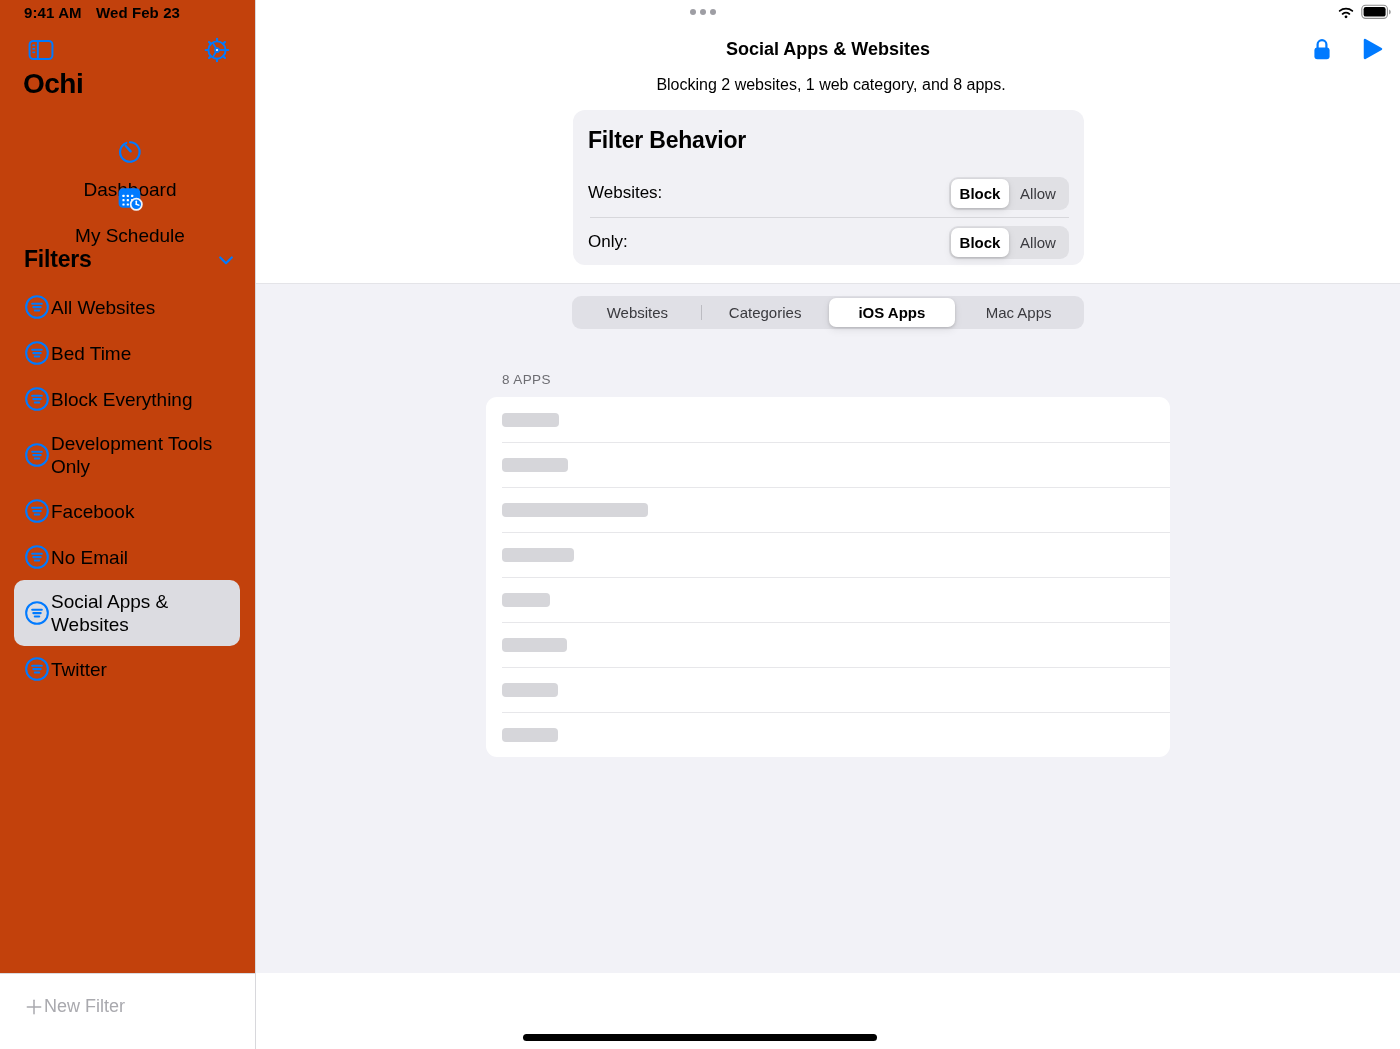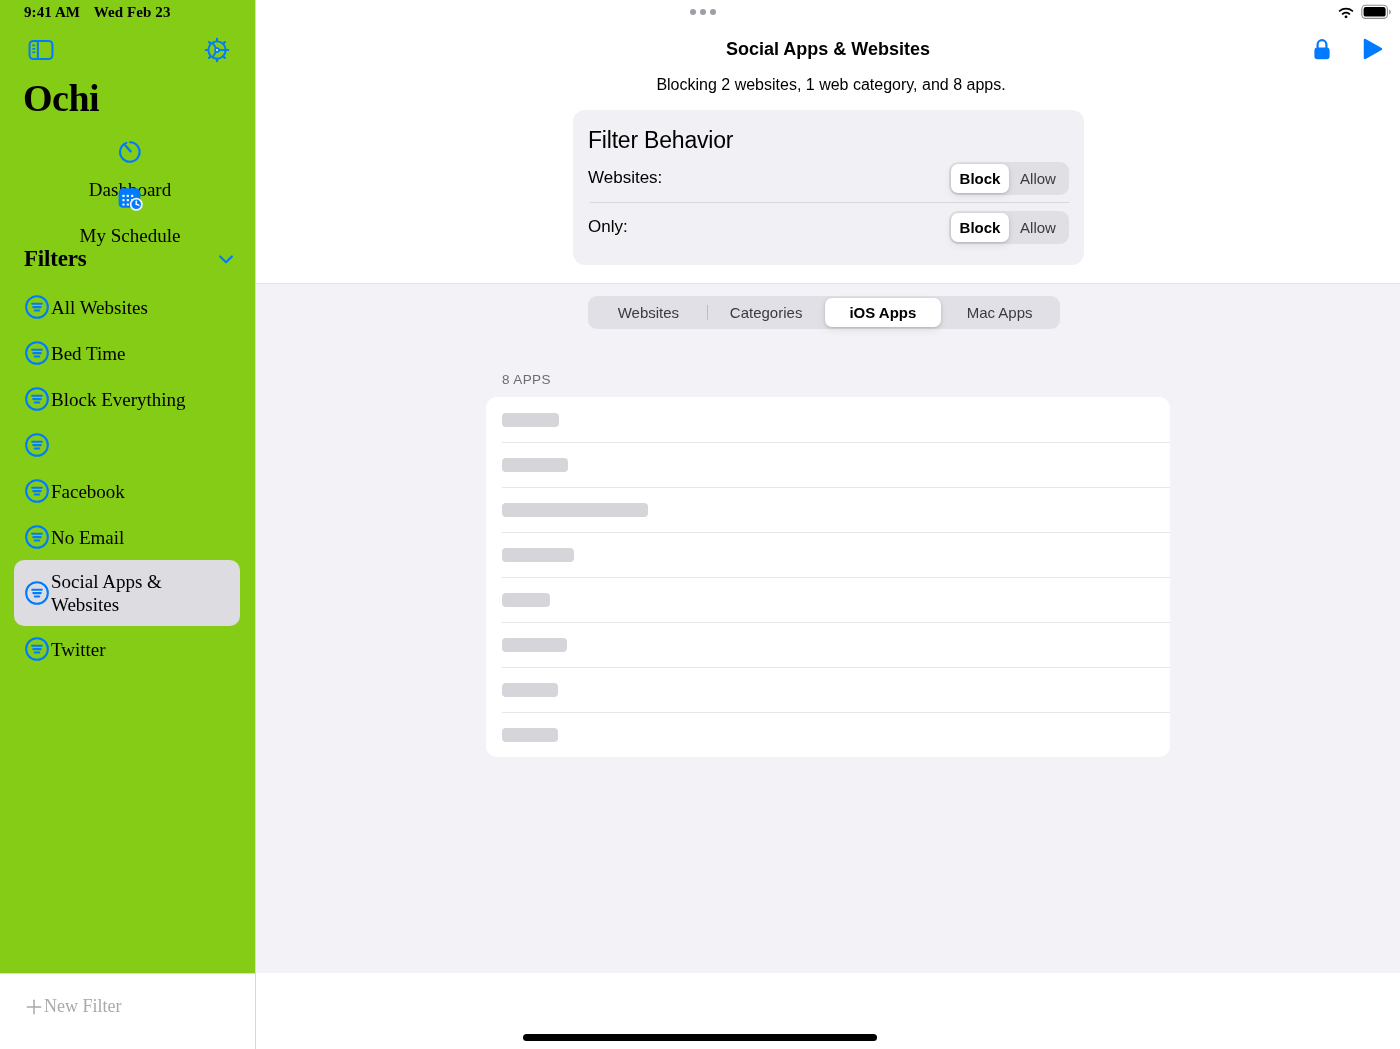--- a/index.html
+++ b/index.html
@@ -2,28 +2,28 @@
 <html><head>
 <meta charset="utf-8">
 <style>
   * { margin:0; padding:0; box-sizing:border-box; }
   html,body { width:1400px; height:1049px; overflow:hidden; }
   body { font-family:"Liberation Sans","DejaVu Sans",sans-serif; background:#fff; color:#000; }
   .screen { position:relative; width:1400px; height:1049px; background:#fff; overflow:hidden; }
 
   
   .sidebar { position:absolute; left:0; top:0; width:256px; height:1049px;
-             background:#84cc16; border-right:1px solid #d8d8dc;font-family:Liberation Serif, serif; }
+             background:#c2410c; border-right:1px solid #d8d8dc; }
   .status-left { position:absolute; left:24px; top:4px; font-size:15px; font-weight:700; letter-spacing:.1px; }
   .status-left span { margin-right:10px; }
   .sidebar-toolbar { position:absolute; left:0; top:36px; width:256px; height:28px; }
   .icon-btn { position:absolute; width:28px; height:28px; cursor:pointer; }
   .toggle-btn { left:27px; top:0; }
   .gear-btn { left:203px; top:0; }
-  .app-title { position:absolute; left:23px; top:76px; font-size:38px; font-weight:800; letter-spacing:-0.5px; }
+  .app-title { position:absolute; left:23px; top:68px; font-size:28px; font-weight:800; letter-spacing:-0.5px; }
 
   .nav-row { position:absolute; left:24px; width:212px; display:flex; align-items:center; gap:14px; cursor:pointer;flex-direction:column; }
   .nav-row .lbl { font-size:19px; }
   .nav-dashboard { top:139px; }
   .nav-schedule { top:185px; }
 
   .filters-header { position:absolute; left:24px; top:246px; width:212px; display:flex; align-items:center; }
   .filters-header .h { font-size:23px; font-weight:800; letter-spacing:-0.2px; }
   .filters-header .chev { margin-left:auto; }
 
@@ -45,37 +45,37 @@
   .status-right { position:absolute; right:8px; top:3px; display:flex; align-items:center; gap:5px; }
 
   .main-title { position:absolute; left:0; top:39px; width:1144px; text-align:center;
                 font-size:18px; font-weight:700; }
   .main-subtitle { position:absolute; left:3px; top:76px; width:1144px; text-align:center; font-size:16px; }
   .nav-actions { position:absolute; right:12px; top:36px; display:flex; gap:22px; align-items:center; }
   .nav-actions .icon-btn { position:relative; }
 
   .behavior-card { position:absolute; left:317px; top:110px; width:511px; height:155px;
                    background:#f1f1f5; border-radius:12px; padding:17px 15px 0 15px; }
-  .behavior-title { font-size:23px; font-weight:400; letter-spacing:-0.2px; }
+  .behavior-title { font-size:23px; font-weight:700; letter-spacing:-0.2px; margin-bottom:15px; }
   .behavior-row { display:flex; align-items:center; height:48px; }
   .behavior-row .lbl { font-size:17px; }
   .behavior-divider { height:1px; background:#d7d7db; margin:0 0 0 2px; }
   .behavior-row .seg-wrap { margin-left:auto; }
 
   .segmented { background:rgba(120,120,128,0.14); border-radius:9px; padding:2px; display:flex; height:33px; }
   .segment { border-radius:7px; font-size:15px; display:flex; align-items:center; justify-content:center;
              color:#3a3a3f; cursor:pointer; position:relative;text-align:center; }
   .segment.selected { background:#fff; color:#000; font-weight:600;
                       box-shadow:0 1px 3px rgba(0,0,0,0.16), 0 3px 8px rgba(0,0,0,0.08); }
   .seg-sm .segment { width:58px; }
   .seg-divider { width:1px; height:15px; background:#bcbcc2; align-self:center; }
 
   .main-gray { position:absolute; left:0; top:283px; width:1144px; height:690px;
                background:#f2f2f7; border-top:1px solid #e4e4e8; }
-  .tabs { position:absolute; left:332px; top:12px; width:472px; }
+  .tabs { position:absolute; left:316px; top:12px; width:512px; }
   .tabs .segment { flex:1; height:29px; }
 
   .apps-label { position:absolute; left:246px; top:88px; font-size:13.5px; color:#6d6d72; letter-spacing:.4px; }
   .app-card { position:absolute; left:230px; top:113px; width:684px; height:360px;
               background:#fff; border-radius:11px; overflow:hidden; }
   .app-row { height:45px; display:flex; align-items:center; padding-left:16px; position:relative; cursor:pointer; }
   .app-row + .app-row::before { content:""; position:absolute; left:16px; right:0; top:0; height:1px; background:#e7e7ea; }
   .ph-bar { height:14px; border-radius:4px; background:#d6d6da; }
 
   .main-bottom-bar { position:absolute; left:0; bottom:0; width:1144px; height:76px; background:#fff;
@@ -212,20 +212,21 @@
       </li>
       <li class="filter-row">
         <span class="f-icon">
             <svg width="26" height="26" viewBox="0 0 24 24" fill="none" stroke="#007aff" stroke-width="2" stroke-linecap="round">
               <circle cx="12" cy="12" r="10" stroke-width="1.9"></circle>
               <line x1="7.6" y1="9" x2="16.4" y2="9"></line>
               <line x1="8.6" y1="12.1" x2="15.4" y2="12.1"></line>
               <line x1="10" y1="15.2" x2="14" y2="15.2"></line>
             </svg>
           </span>
+        <span class="lbl">Development Tools Only</span>
       </li>
       <li class="filter-row">
         <span class="f-icon">
             <svg width="26" height="26" viewBox="0 0 24 24" fill="none" stroke="#007aff" stroke-width="2" stroke-linecap="round">
               <circle cx="12" cy="12" r="10" stroke-width="1.9"></circle>
               <line x1="7.6" y1="9" x2="16.4" y2="9"></line>
               <line x1="8.6" y1="12.1" x2="15.4" y2="12.1"></line>
               <line x1="10" y1="15.2" x2="14" y2="15.2"></line>
             </svg>
           </span>

